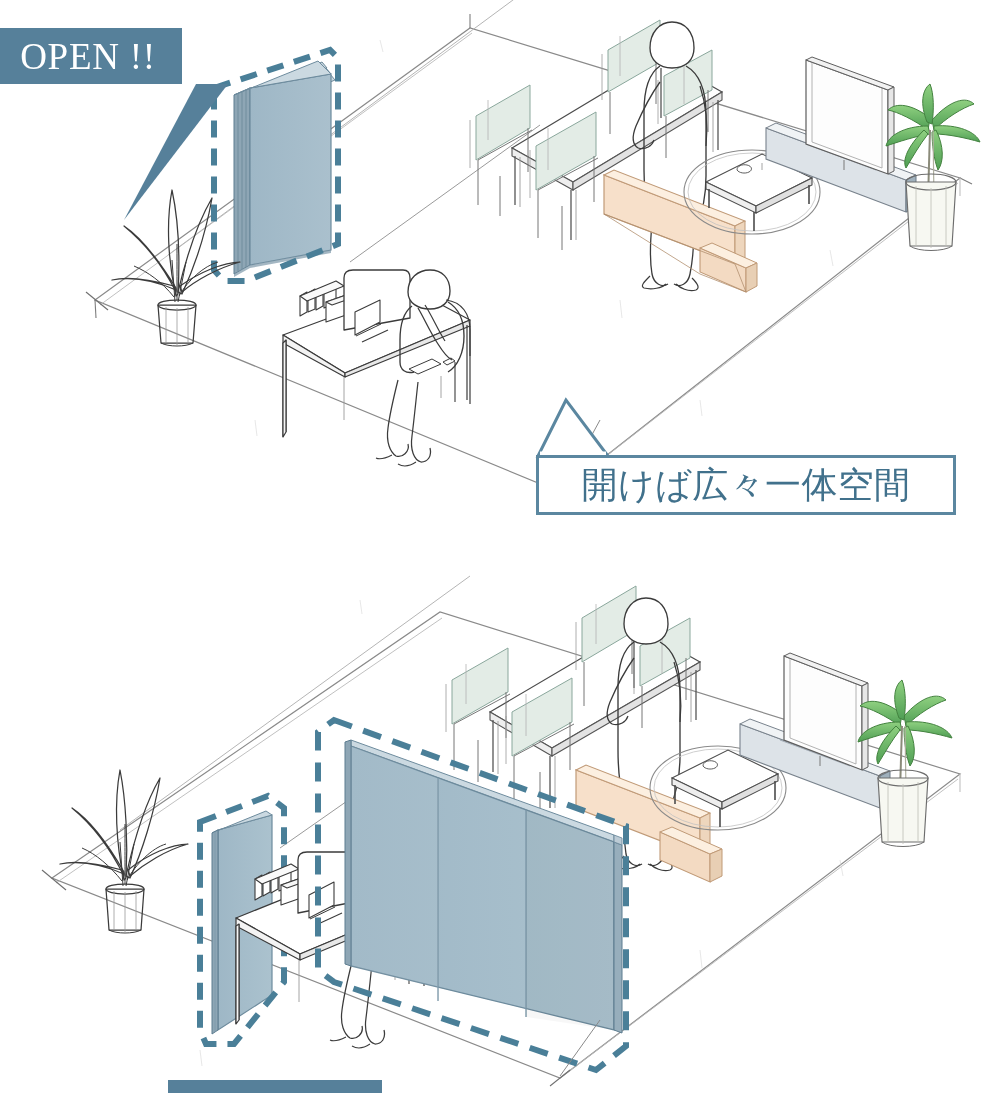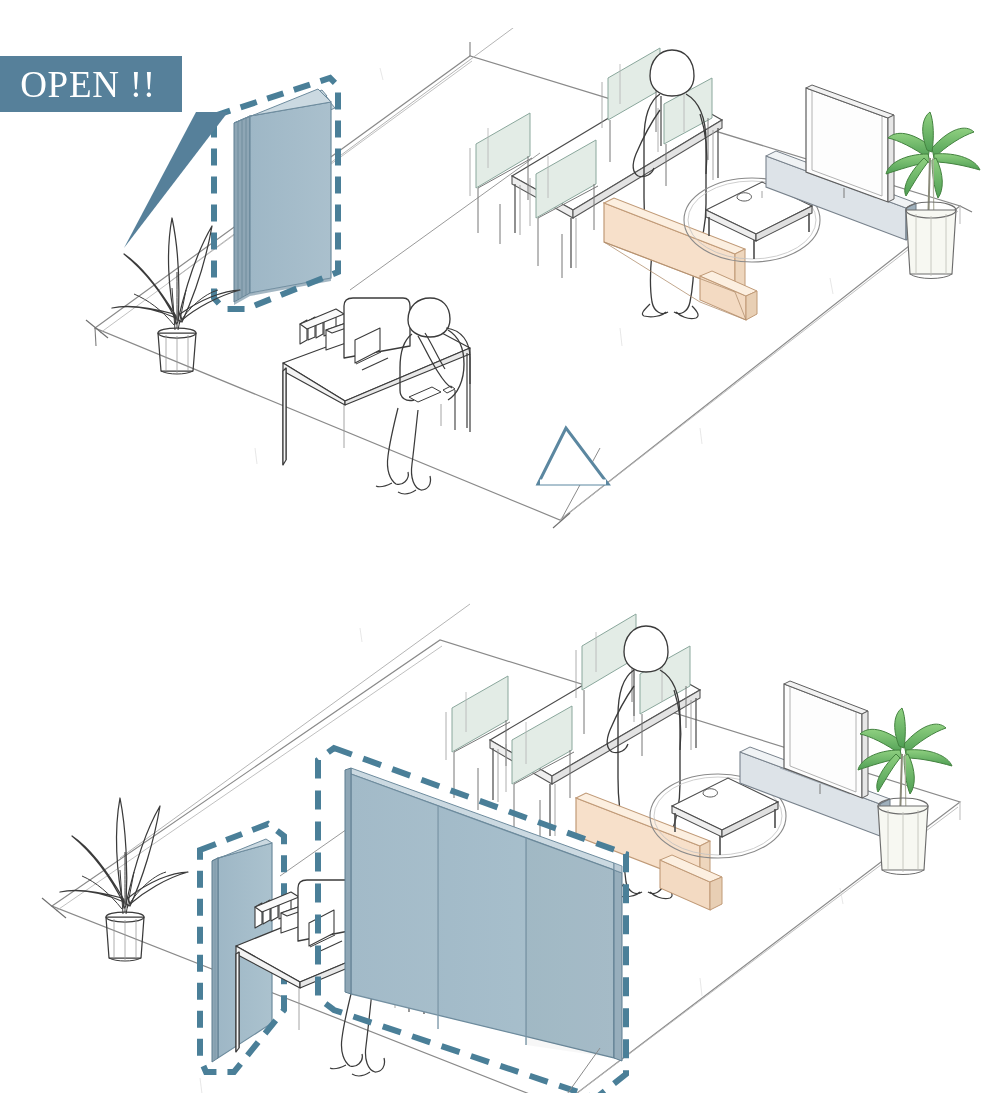--- a/index.html
+++ b/index.html
@@ -11,21 +11,20 @@
   body {
     width: 1000px; height: 1093px;
     position: relative;
     overflow: hidden;
     font-family: "Liberation Serif", "DejaVu Serif", serif;
   }
   .scene {
     position: absolute;
     left: 0; width: 1000px;
     overflow: visible;
-    margin-top: 28px;
   }
   #scene-open  { top: 0;   height: 530px; }
   #scene-close { top: 530px; height: 563px; }
 
   .scene-svg { position:absolute; left:0; top:0; }
 
   
   .tag-bubble {
     position: absolute;
     background: #56809a;
@@ -361,20 +360,21 @@
 
   <svg class="tag-tail" style="left:110px; top:80px;" width="140" height="145" viewBox="0 0 140 145">
     <path d="M 86 4 L 118 4 L 14 140 Z" fill="#56809a"></path>
   </svg>
   <div class="tag-bubble" id="open-tag">OPEN !!</div>
 
   <svg class="caption-tail" style="left:534px; top:396px;" width="110" height="64" viewBox="0 0 110 64">
     <path d="M 32 4 L 4 60 L 74 60 Z" fill="#ffffff" stroke="#5b87a0" stroke-width="3" stroke-linejoin="miter"></path>
     <path d="M 6 58 L 72 58" stroke="#ffffff" stroke-width="5"></path>
   </svg>
+  <div class="caption-box" id="caption-open">開けば広々一体空間</div>
 </div>
 
 <div class="scene" id="scene-close">
 
   <svg class="scene-svg" width="1000" height="563" viewBox="0 0 1000 563">
     <defs>
       <linearGradient id="palmG2" x1="0" y1="0" x2="0" y2="1">
         <stop offset="0%" stop-color="#8fd080"></stop>
         <stop offset="100%" stop-color="#4f9e54"></stop>
       </linearGradient>

